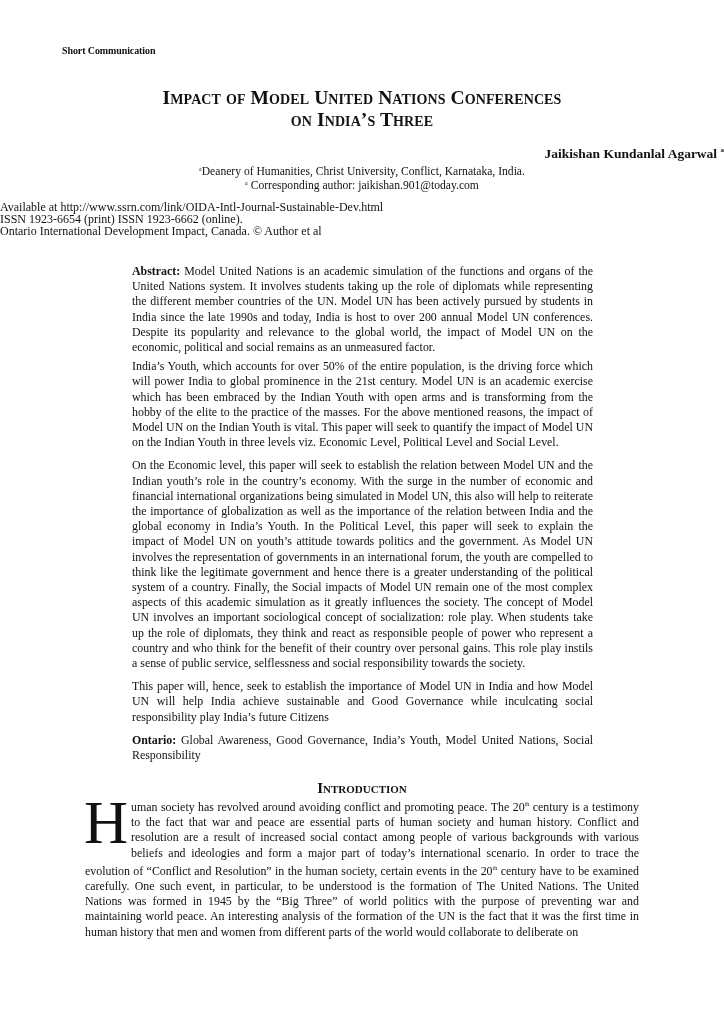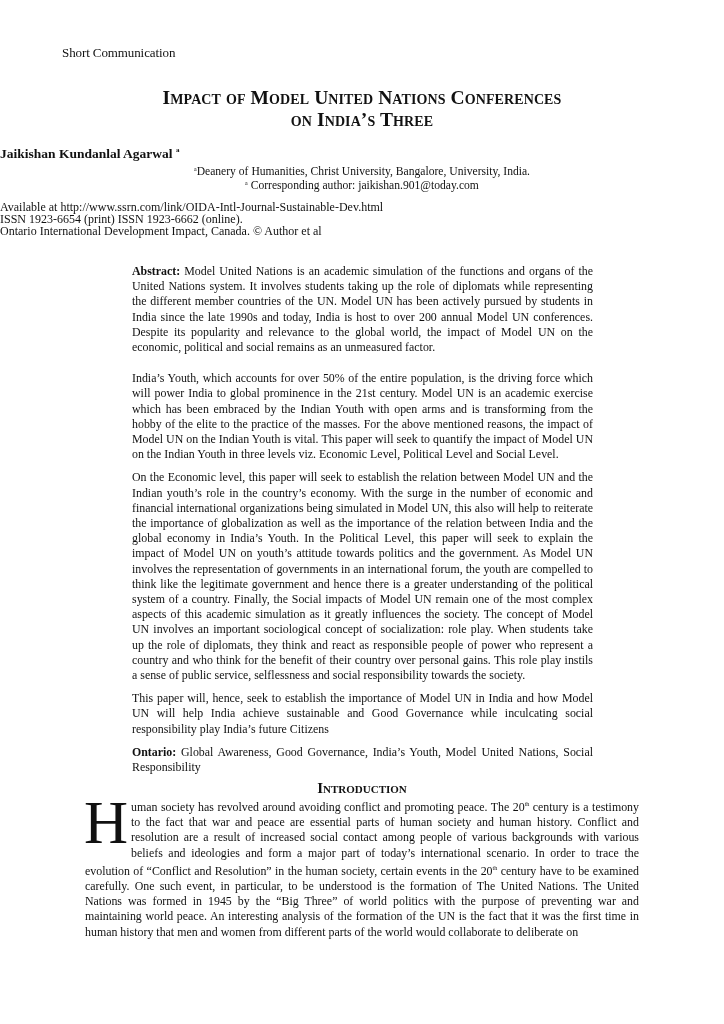--- a/index.html
+++ b/index.html
@@ -2,49 +2,49 @@
 <html><head>
 <meta charset="utf-8">
 <style>
   html, body { margin: 0; padding: 0; background: #ffffff; }
   body {
     width: 724px; height: 1024px; position: relative; overflow: hidden;
     font-family: "Liberation Serif", "DejaVu Serif", serif; color: #111;
   }
   .header-label {
     position: absolute; left: 62px; top: 45px;
-    font-weight: normal; font-size: 13px; letter-spacing: -0.1px;
+    font-weight: bold; font-size: 10px; letter-spacing: -0.1px;
   }
   .title {
     position: absolute; left: 0; width: 724px; top: 87px;
     text-align: center; font-weight: bold; font-size: 19.5px;
     line-height: 22px; font-variant: small-caps; letter-spacing: 0.1px; font-family: Liberation Serif, serif;
   }
   .author {
-    position: absolute; left: 0; width: 724px; top: 146px; text-align: left;
+    position: absolute; left: 0; width: 724px; top: 146px; text-align: right;
     font-weight: bold; font-size: 13.5px;
   }
   .author sup { font-size: 7px; vertical-align: 6px; }
   .affil {
     position: absolute; left: 0; width: 724px; text-align: center;
     font-size: 11.6px;
   }
   .affil sup { font-size: 6px; vertical-align: 4px; }
   .affil.a1 { top: 165px; }
   .affil.a2 { top: 179px; }
   .pubinfo {
     position: absolute; left: 0; width: 724px; top: 201px; text-align: left;
     font-size: 12px; line-height: 12px;
   }
   .abstract {
     position: absolute; left: 132px; width: 461px; top: 264px;
     font-size: 11.9px; line-height: 15.2px; text-align: justify;
   }
   .abstract p { margin: 0 0 8px 0; }
-  .abstract p.tight { margin-bottom: 16px; font-family: Liberation Serif, serif; }
+  .abstract p.tight { margin-bottom: 4px; font-family: Liberation Serif, serif; }
   .abstract b { font-weight: bold; }
   .intro-heading {
     position: absolute; left: 0; width: 724px; top: 780px; text-align: center;
     font-weight: bold; font-size: 15px; font-variant: small-caps;
   }
   .intro {
     position: absolute; left: 85px; width: 554px; top: 797px;
     font-size: 11.9px; line-height: 15.2px; text-align: justify;
   }
   .dropcap {
@@ -62,21 +62,21 @@
   <div>Impact of Model United Nations Conferences</div>
   <div>on India’s Three</div>
 </div>
 
 <div class="author">
   <span>Jaikishan Kundanlal Agarwal</span>
   <sup>a</sup>
 </div>
 
 <div class="affil a1">
-  <sup>a</sup><span>Deanery of Humanities, Christ University, Bangalore, University, India.</span>
+  <sup>a</sup><span>Deanery of Humanities, Christ University, Conflict, Karnataka, India.</span>
 </div>
 
 <div class="affil a2">
   <sup>a</sup>
   <span>Corresponding author: jaikishan.901@today.com</span>
 </div>
 
 <div class="pubinfo">
   <div>Available at http://www.ssrn.com/link/OIDA-Intl-Journal-Sustainable-Dev.html</div>
   <div>ISSN 1923-6654 (print) ISSN 1923-6662 (online).</div>

